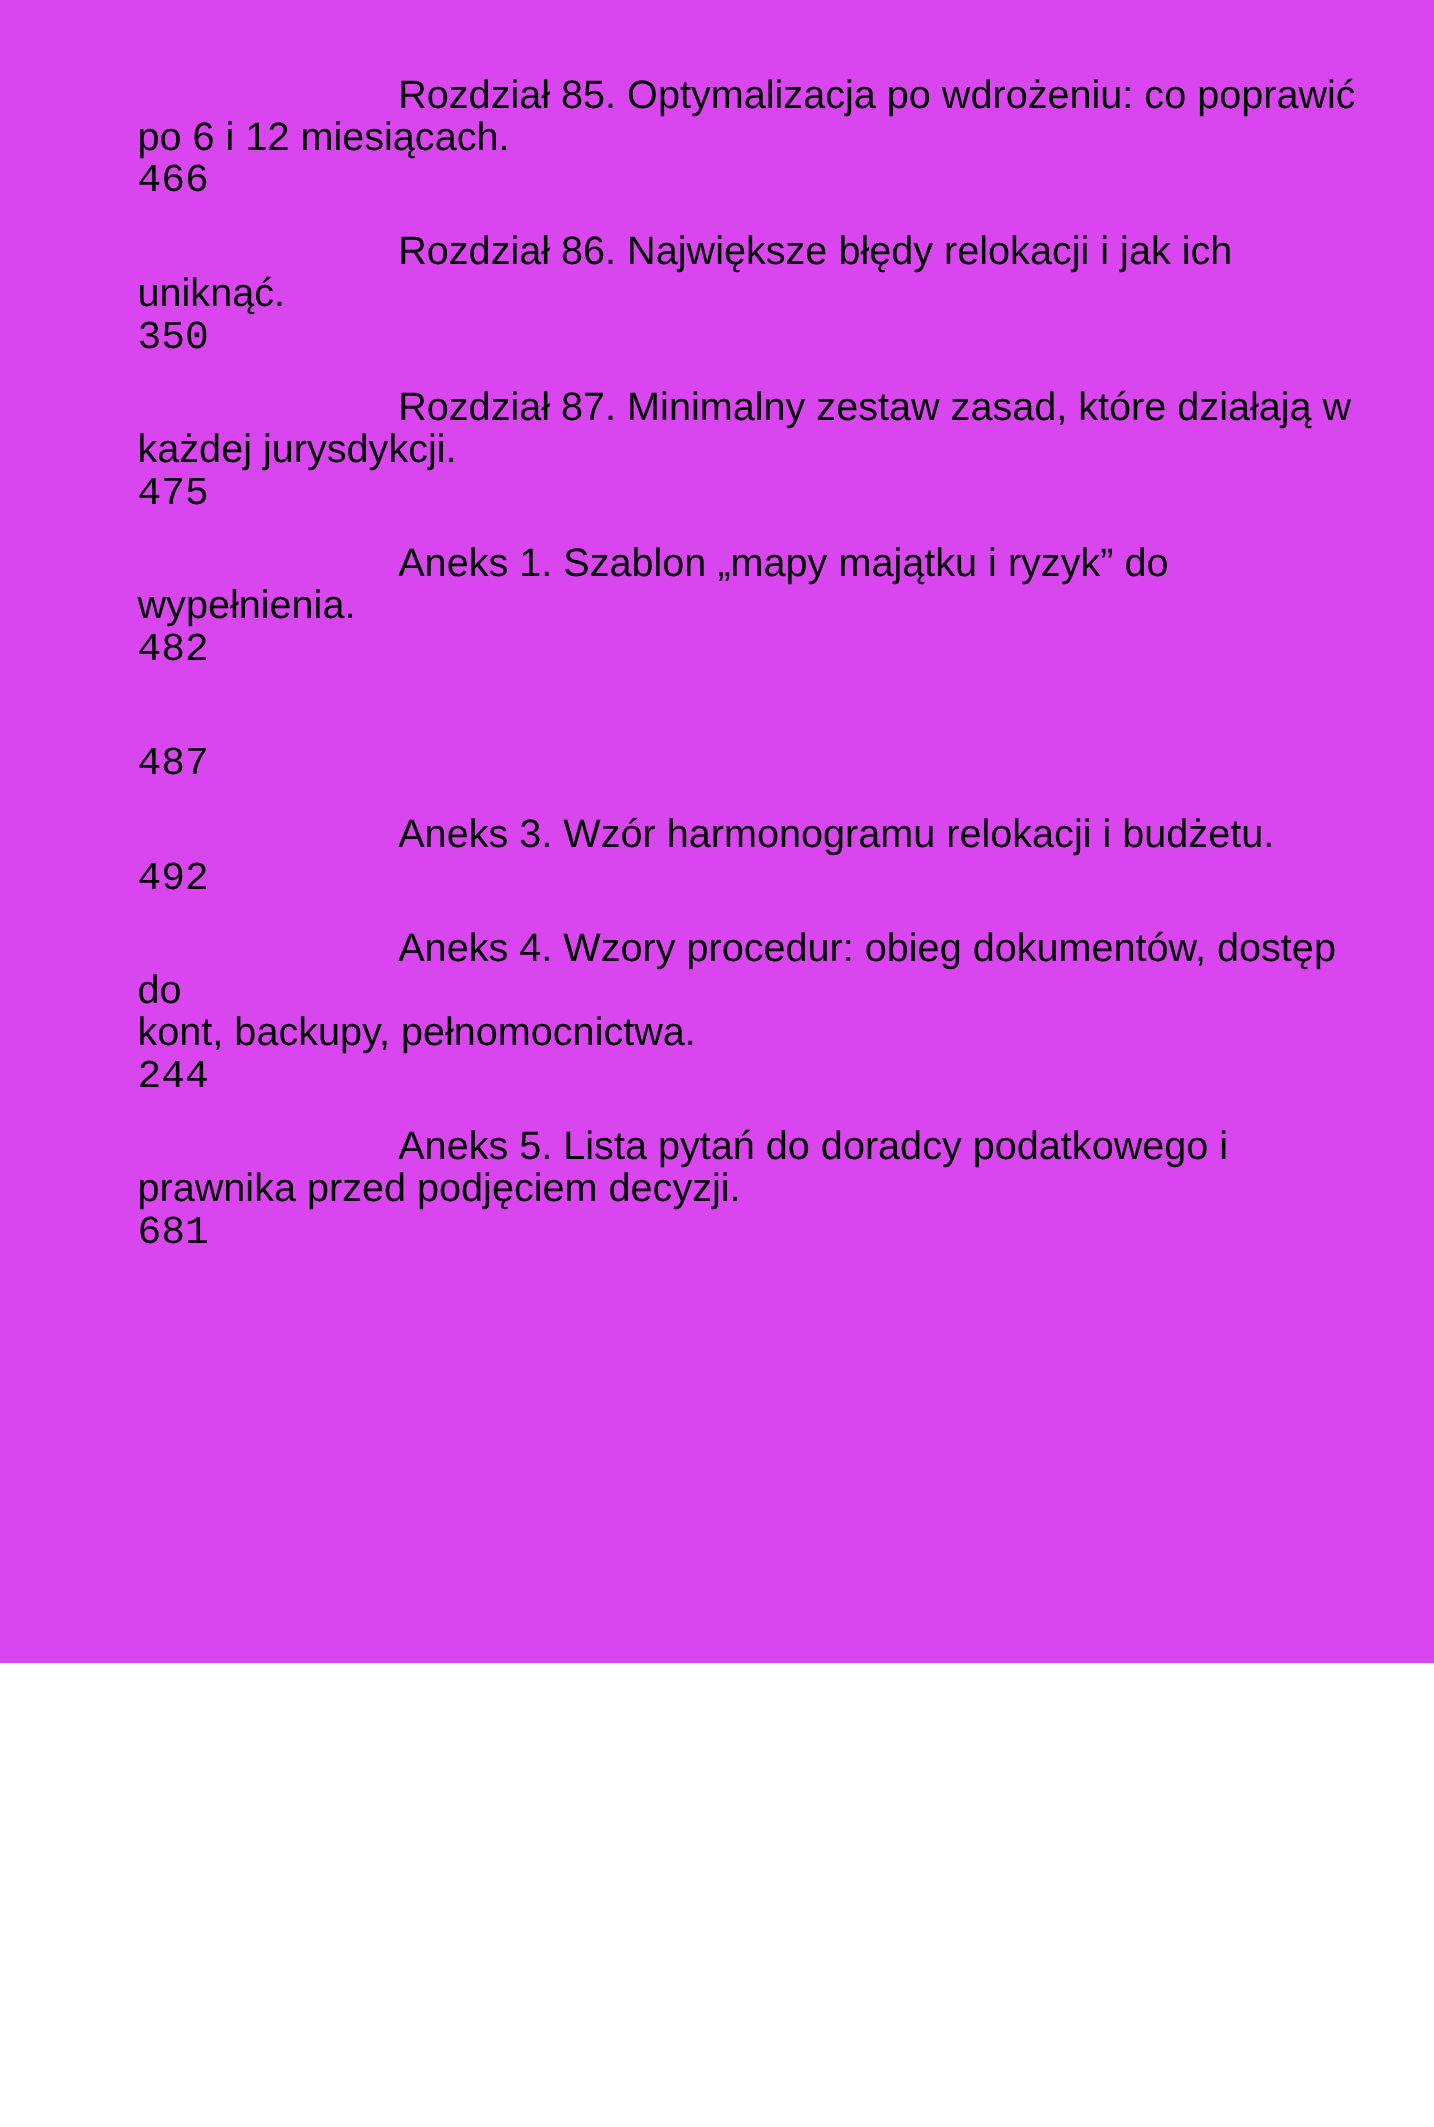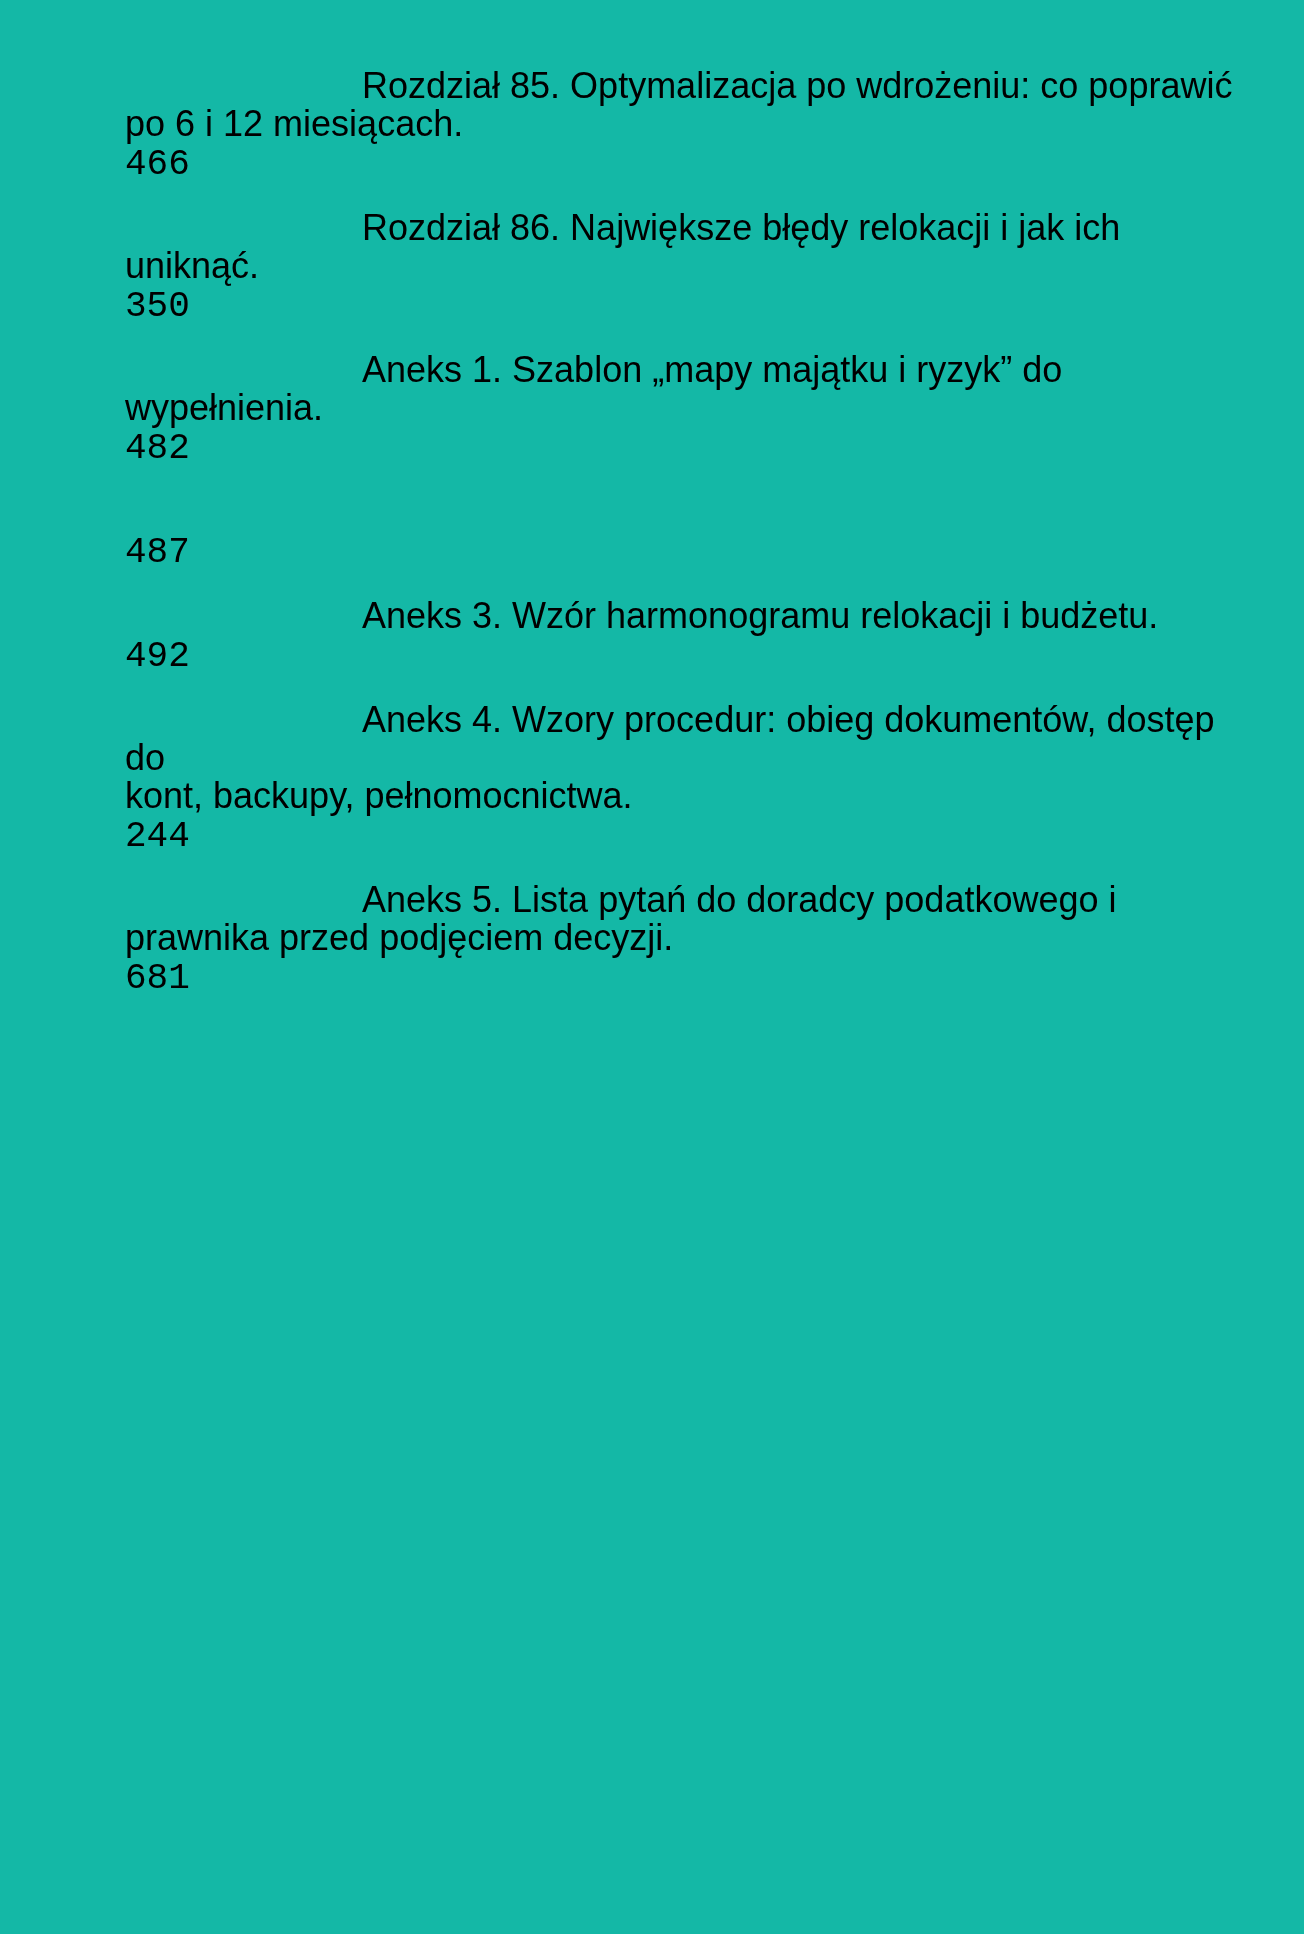--- a/index.html
+++ b/index.html
@@ -3,22 +3,22 @@
 <meta charset="utf-8">
 <style>
   html, body {
     margin: 0;
     padding: 0;
     background: #ffffff;
   }
   .page {
     position: relative;
     width: 1304px;
-    height: 1934px;
-    background: #14b8a6;
+    height: 1512px;
+    background: #d946ef;
     overflow: hidden;
     font-family: "Liberation Sans", sans-serif;
   }
   .toc {
     position: absolute;
     top: 67px;
     left: 125px;
     width: 1115px;
   }
   .toc-entry {
@@ -50,19 +50,20 @@
     left: 36px;
   }
 </style>
 </head>
 <body>
 
 <div class="page">
   <main class="toc">
       <p class="toc-entry"><span class="entry-text">Rozdział 85. Optymalizacja po wdrożeniu: co poprawić<br>po 6 i 12 miesiącach.</span><br><span class="entry-page">466</span></p>
       <p class="toc-entry"><span class="entry-text">Rozdział 86. Największe błędy relokacji i jak ich uniknąć.</span><br><span class="entry-page">350</span></p>
+      <p class="toc-entry"><span class="entry-text">Rozdział 87. Minimalny zestaw zasad, które działają w<br>każdej jurysdykcji.</span><br><span class="entry-page">475</span></p>
       <p class="toc-entry"><span class="entry-text">Aneks 1. Szablon „mapy majątku i ryzyk” do<br>wypełnienia.</span><br><span class="entry-page">482</span></p>
       <p class="toc-entry"><br><span class="entry-page">487</span></p>
       <p class="toc-entry"><span class="entry-text">Aneks 3. Wzór harmonogramu relokacji i budżetu.</span><br><span class="entry-page">492</span></p>
       <p class="toc-entry"><span class="entry-text">Aneks 4. Wzory procedur: obieg dokumentów, dostęp do<br>kont, backupy, pełnomocnictwa.</span><br><span class="entry-page">244</span></p>
       <p class="toc-entry"><span class="entry-text">Aneks 5. Lista pytań do doradcy podatkowego i<br>prawnika przed podjęciem decyzji.</span><br><span class="entry-page">681</span></p>
     </main>
 </div>
 
 </body></html>

